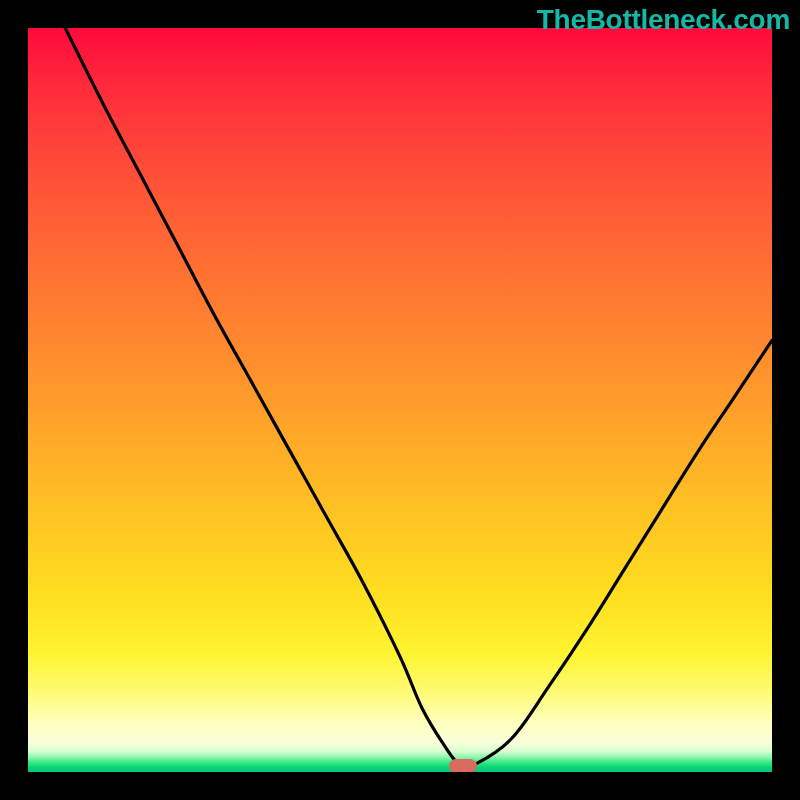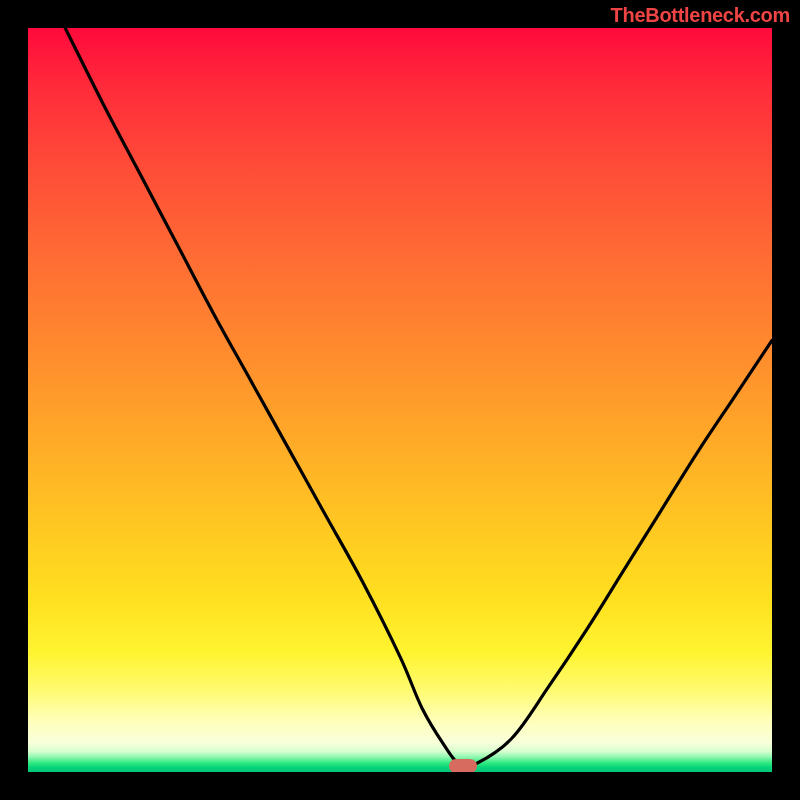--- a/index.html
+++ b/index.html
@@ -14,22 +14,22 @@
   .frame {
     position: relative;
     width: 800px;
     height: 800px;
     background: #000;
   }
   .attribution {
     position: absolute;
     top: 4px;
     right: 10px;
-    color: #ef4444;
-    font-size: 20px;
+    color: #14b8a6;
+    font-size: 28px;
     font-weight: 600;
     letter-spacing: -0.3px;
     z-index: 4;
   }
   
   .plot {
     position: absolute;
     left: 28px;
     top: 28px;
     width: 744px;

